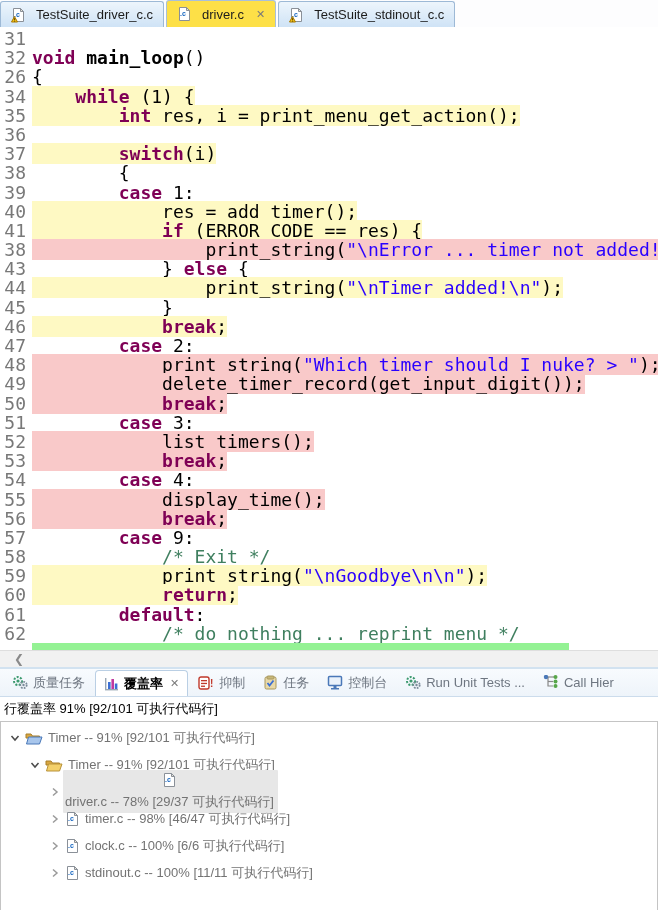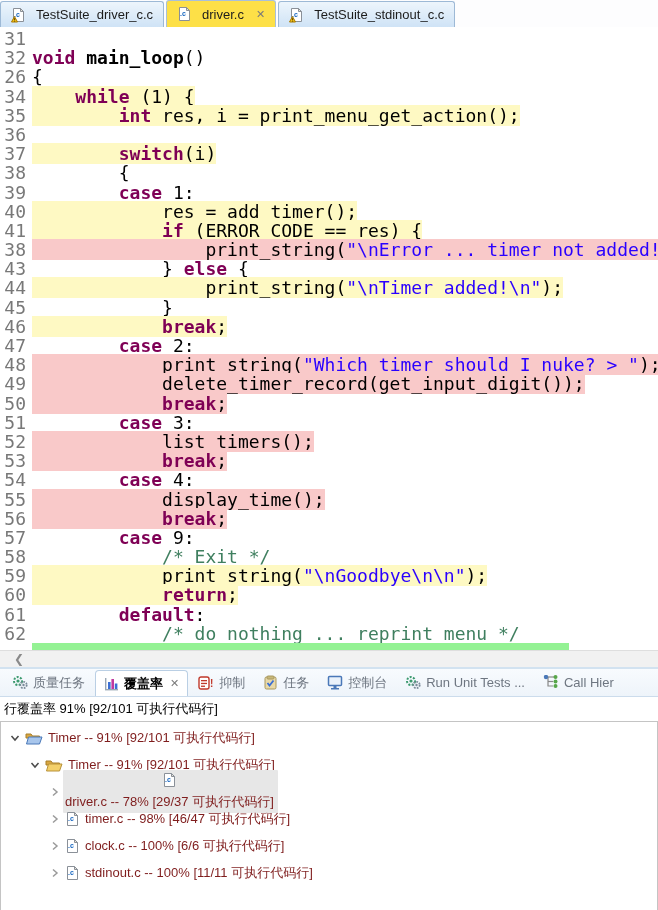--- a/index.html
+++ b/index.html
@@ -41,21 +41,21 @@
           font-size:13px; color:#6E7681; white-space:nowrap; }
   .btab.active { background:#fff; border:1px solid #BACFE4; border-bottom:1px solid #fff;
                  border-radius:4px 4px 0 0; color:#000; font-weight:600; margin-bottom:-1px; }
   .btab .close { color:#7a7a7a; font-size:11px; margin-left:2px; font-weight:400; }
 
   .covheader { height:24px; display:flex; align-items:center; padding-left:4px;
                font-size:13px; color:#000; background:#fff; }
 
   .treebox { height:191px; border:1px solid #C4C4C4; border-bottom:none; background:#fff;
              overflow:hidden; padding-top:2px; }
-  .trow { height:27px; display:flex; align-items:center; font-size:13px; color:#7f1d1d; }
+  .trow { height:27px; display:flex; align-items:center; font-size:13px; color:#737373; }
   .trow .arrow { width:16px; height:16px; display:inline-flex; align-items:center; justify-content:center; }
   .trow .sel { display:flex; align-items:center; gap:5px; padding:2px 4px 2px 2px; border-radius:1px; }
   .trow .sel.on { background:#E7E7E7;flex-direction:column; }
   svg { display:block; }
 </style>
 </head>
 <body>
 
 <div class="etabbar" id="etabbar">
     <div class="etab">

